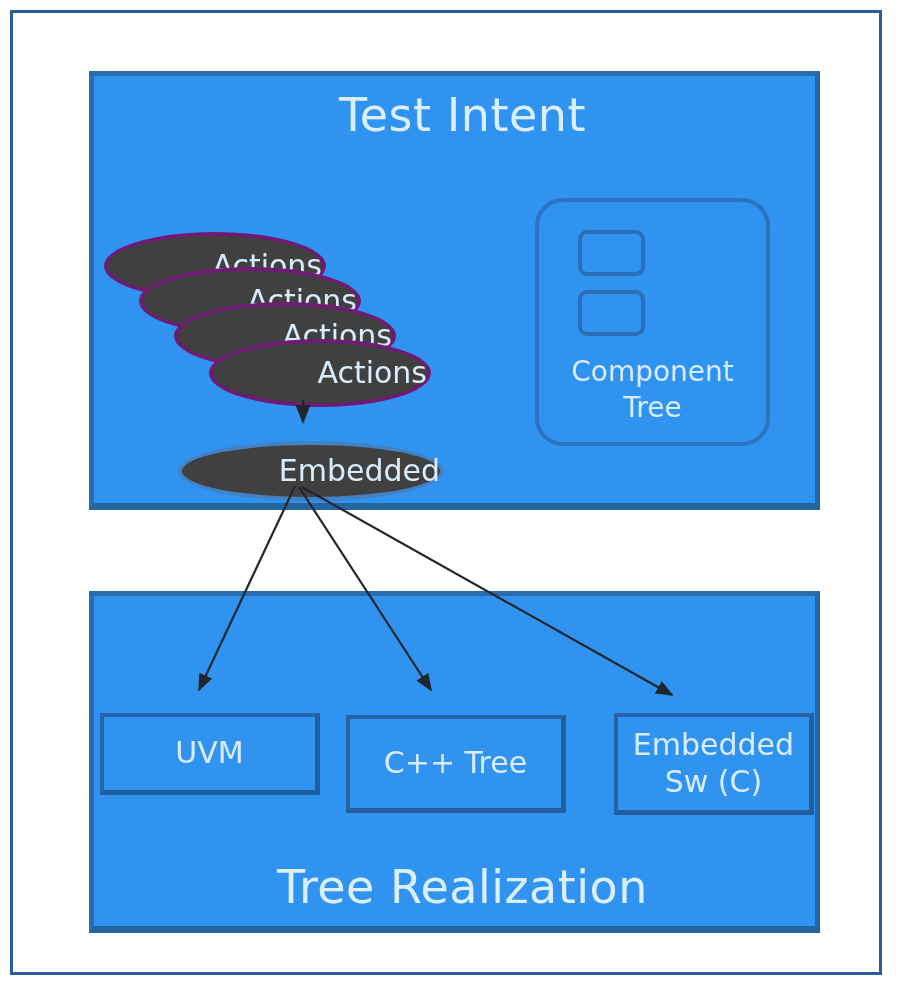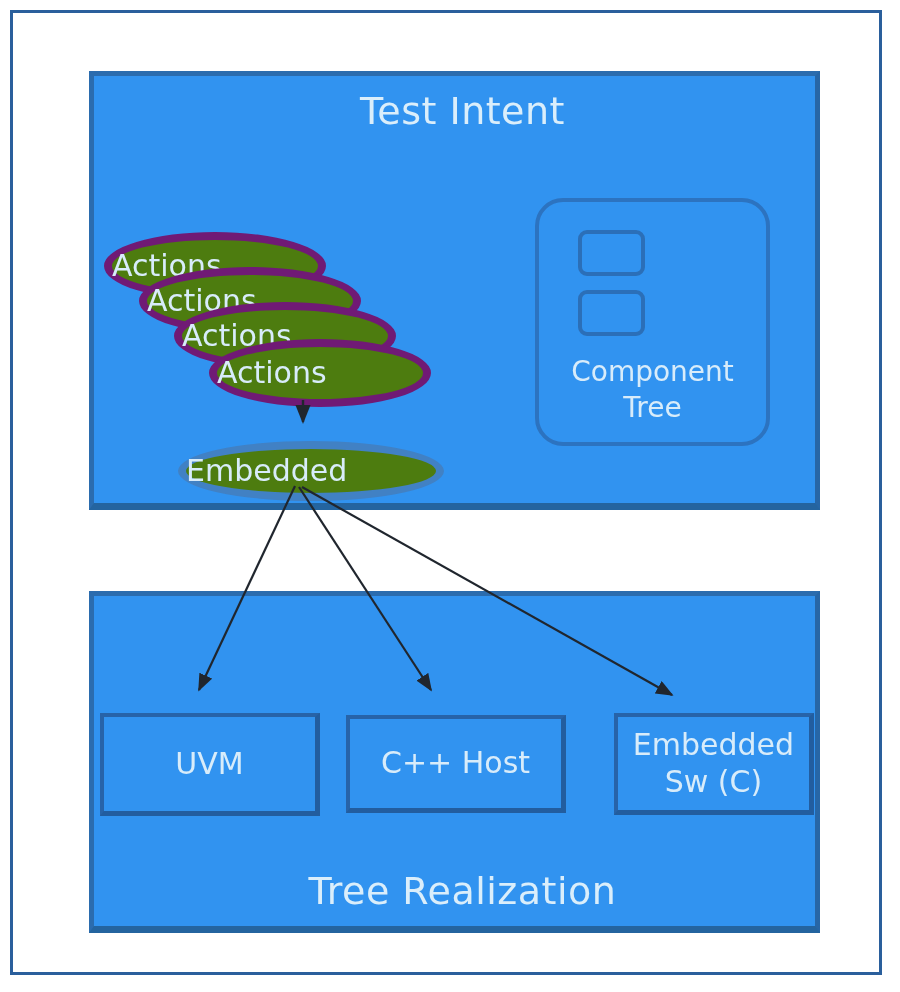--- a/index.html
+++ b/index.html
@@ -26,35 +26,35 @@
     border-bottom: 7px solid #24649f;
     border-right: 5px solid #2766a6;
   }
   .panel-top { top: 58px; height: 439px; }
   .panel-bottom { top: 578px; height: 342px; }
   .panel-title {
     position: absolute;
     left: 16px; right: 0;
     text-align: center;
     color: #daeefb;
-    font-size: 38px;
+    font-size: 46px;
     line-height: 1;
     letter-spacing: 0.5px;
   }
   .title-top { top: 16px; }
   .title-bottom { bottom: 16px; }
   .ellipse {
     position: absolute;
     width: 222px; height: 68px;
-    background: #4d7c0f;
-    border: 8px solid #701a75;
+    background: #404040;
+    border: 4px solid #701a75;
     border-radius: 50%;
     display: flex;
     align-items: center;
-    justify-content: flex-start;
+    justify-content: flex-end;
   }
   .ellipse .lbl {
     color: #d8ecfa;
     font-size: 30px;
     line-height: 1;
     white-space: nowrap;
   }
   .e1 { left: 10px;  top: 156px; }
   .e2 { left: 45px;  top: 191px; }
   .e3 { left: 80px;  top: 226px; }
@@ -98,21 +98,21 @@
     display: flex;
     align-items: center;
     justify-content: center;
     text-align: center;
   }
   .target-box .lbl {
     color: #d8ecfa;
     font-size: 30px;
     line-height: 1.22;
   }
-  .box-uvm { left: 6px;   top: 117px; width: 220px; height: 103px; }
+  .box-uvm { left: 6px;   top: 117px; width: 220px; height: 82px; }
   .box-cpp { left: 252px; top: 119px; width: 220px; height: 98px; }
   .box-emb { left: 520px; top: 117px; width: 200px; height: 102px; }
   .overlay {
     position: absolute;
     left: 0; top: 0;
     width: 900px; height: 992px;
     pointer-events: none;
     z-index: 10;
   }
 </style>
@@ -146,21 +146,21 @@
       <div class="ct-rect ct-r2"></div>
       <div class="ct-label">Component Tree</div>
     </div>
   </div>
 
   <div class="panel panel-bottom">
     <div class="target-box box-uvm">
       <span class="lbl">UVM</span>
     </div>
     <div class="target-box box-cpp">
-      <span class="lbl">C++ Host</span>
+      <span class="lbl">C++ Tree</span>
     </div>
     <div class="target-box box-emb">
       <span class="lbl">Embedded Sw (C)</span>
     </div>
     <div class="panel-title title-bottom">Tree Realization</div>
   </div>
 
 </div>
 
 <svg class="overlay" viewBox="0 0 900 992" xmlns="http://www.w3.org/2000/svg">

